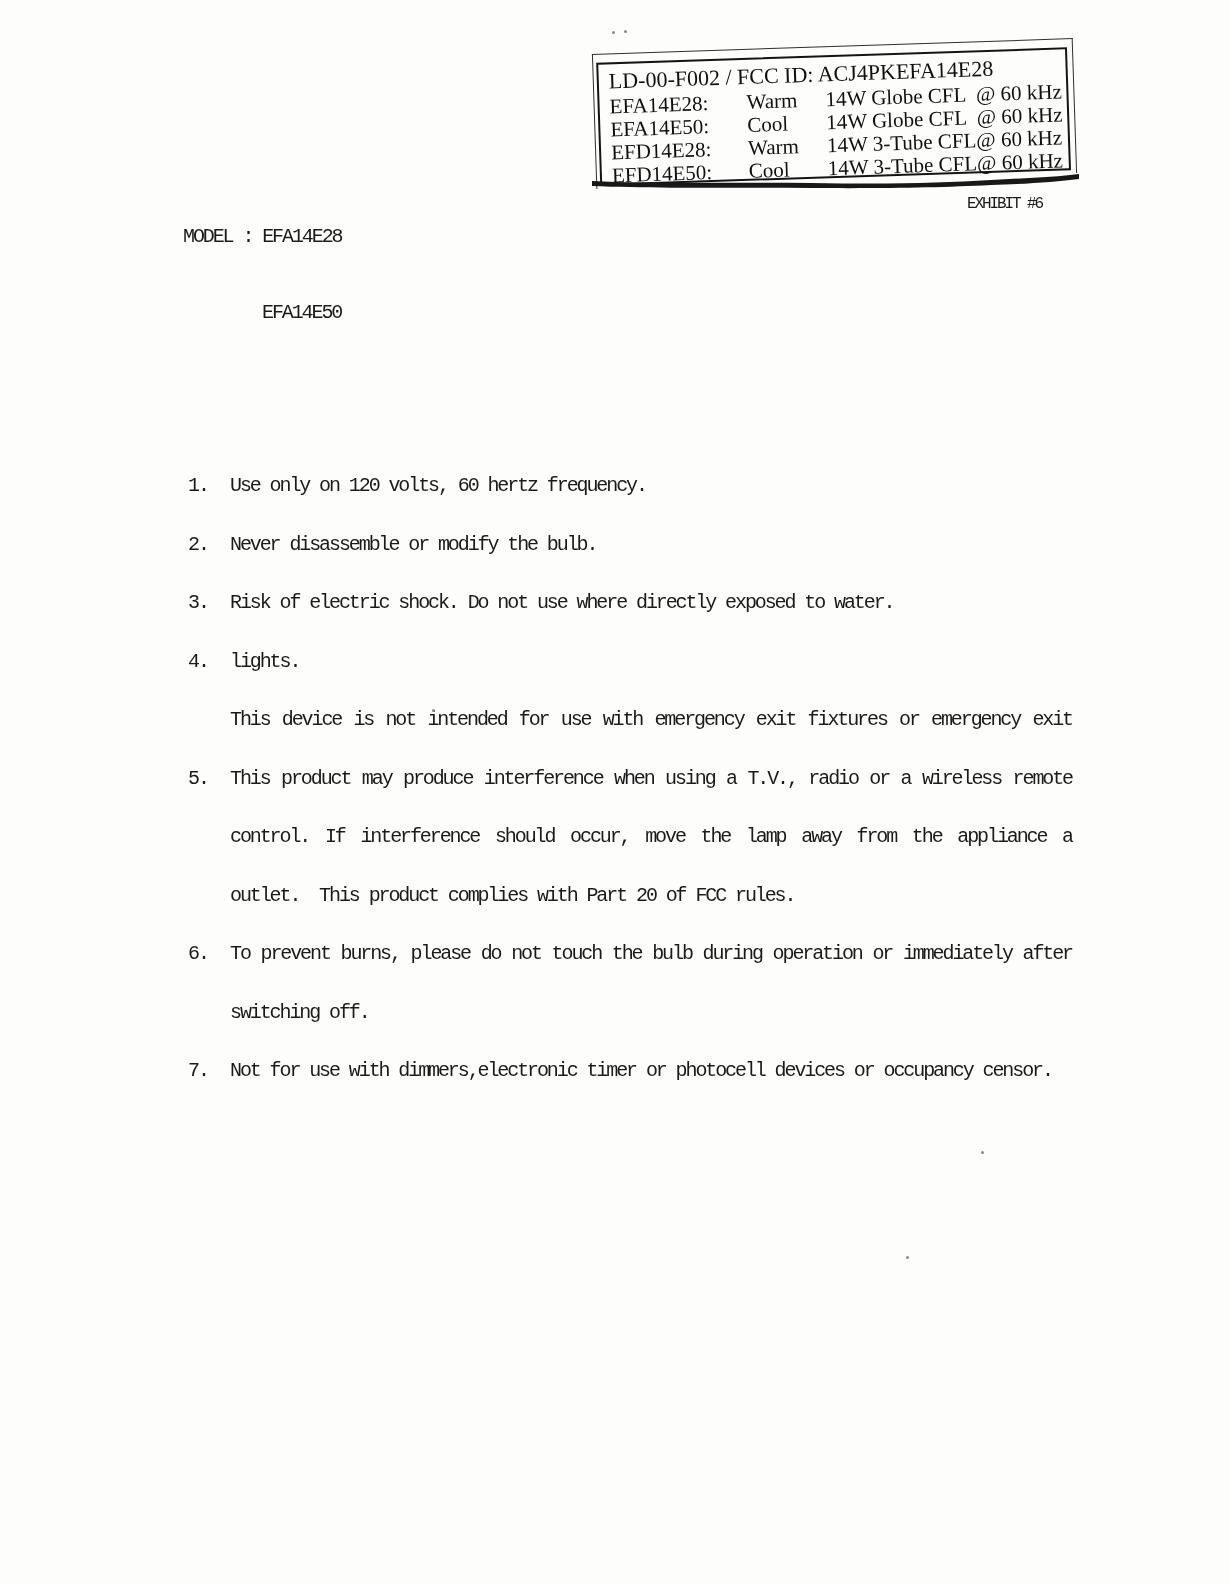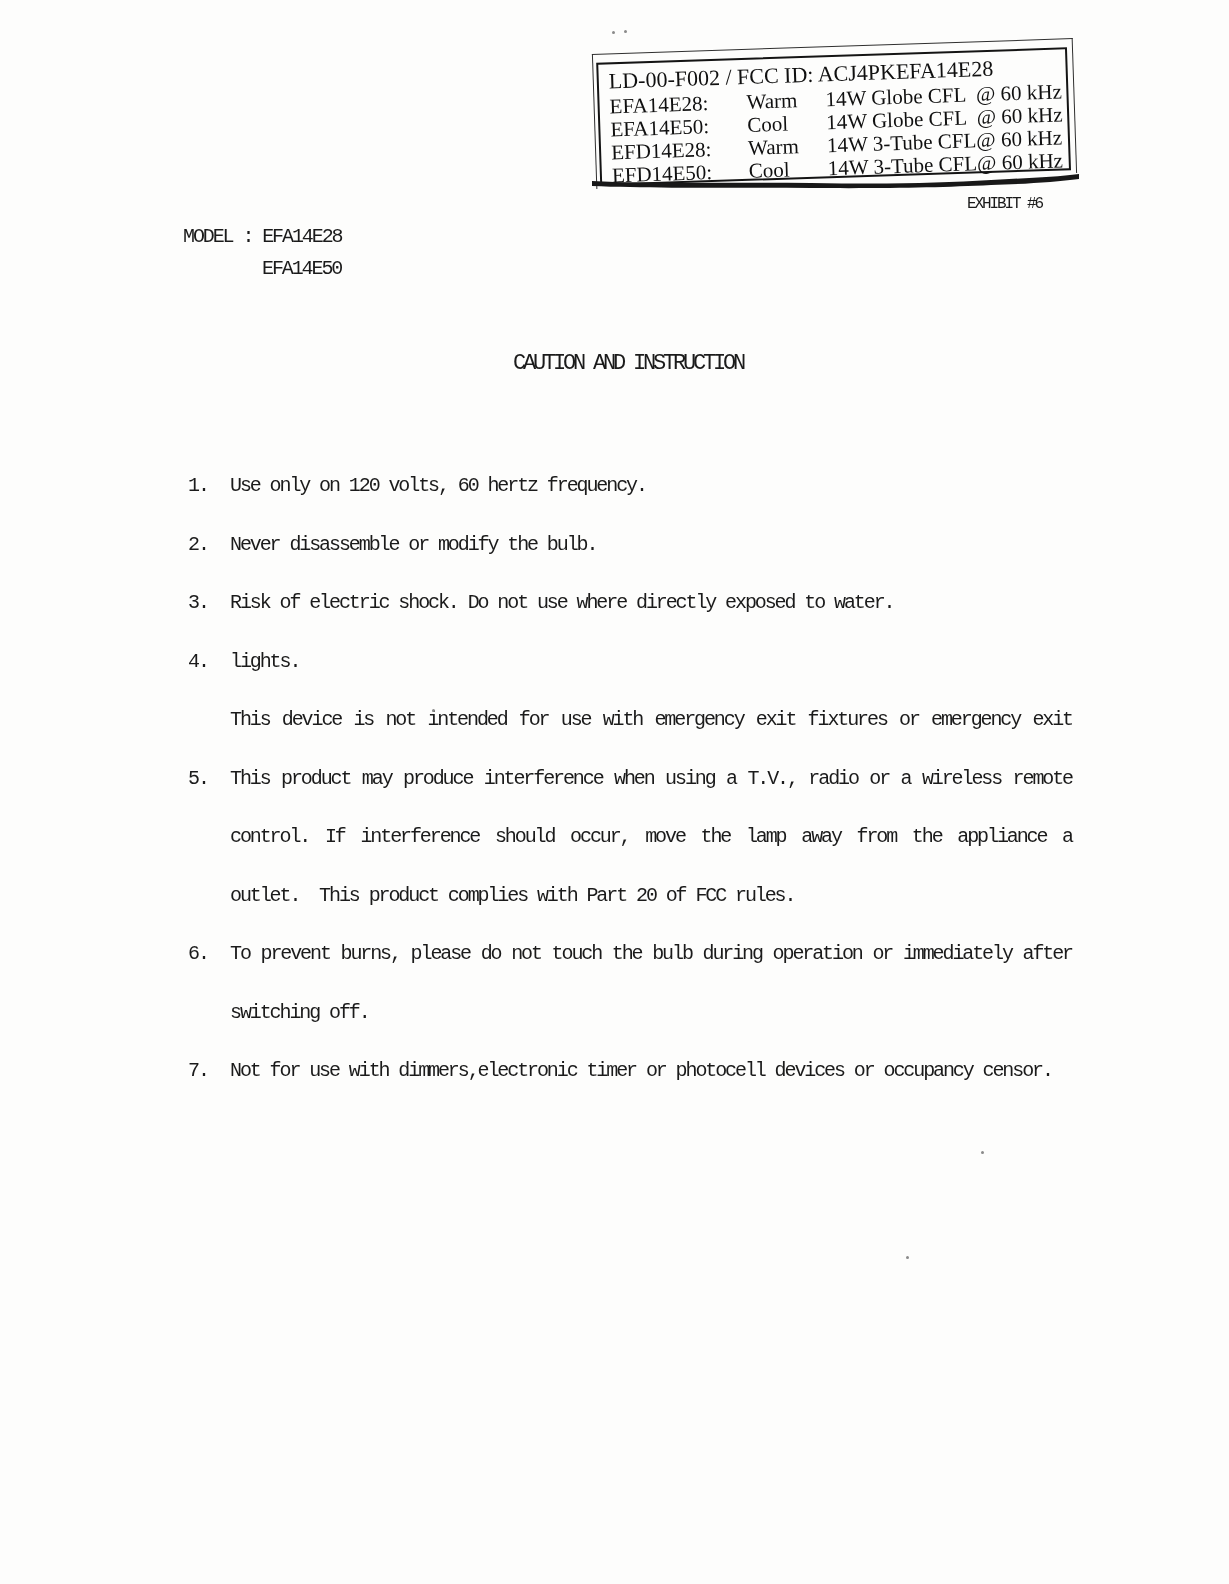--- a/index.html
+++ b/index.html
@@ -48,21 +48,21 @@
   .exhibit {
     position:absolute; left:967px; top:195px;
     font-size:16px; letter-spacing:-2.1px; white-space:pre;
   }
   .model-block {
     position:absolute; left:183px; top:221px;
     font-size:20px; letter-spacing:-2.1px;
     line-height:32px;
   }
   .model-block div { white-space:pre; }
-  .model-line2 { padding-left:79px; }
+  .model-line2 { padding-left:79px;margin-top:44px; }
 
   .doc-title {
     position:absolute; left:28px; top:351px;
     width:1200px; text-align:center;
     font-size:22px; letter-spacing:-3.2px; white-space:pre;
   }
 
   .instructions {
     position:absolute; left:188px; top:457px;
     width:884px;
@@ -125,21 +125,20 @@
              C140,15.5 60,16.5 1,14 Z" fill="#181818"></path>
   </svg>
 
   <div class="exhibit tw">EXHIBIT #6</div>
 
   <div class="model-block tw">
     <div class="model-line1">MODEL : EFA14E28</div>
     <div class="model-line2">EFA14E50</div>
   </div>
 
-  <div class="doc-title tw">CAUTION AND INSTRUCTION</div>
 
   <div class="instructions">
 
     <div class="item">
       <div class="num">1.</div>
       <div class="lines">
         <div class="line">Use only on 120 volts, 60 hertz frequency.</div>
       </div>
     </div>
 

